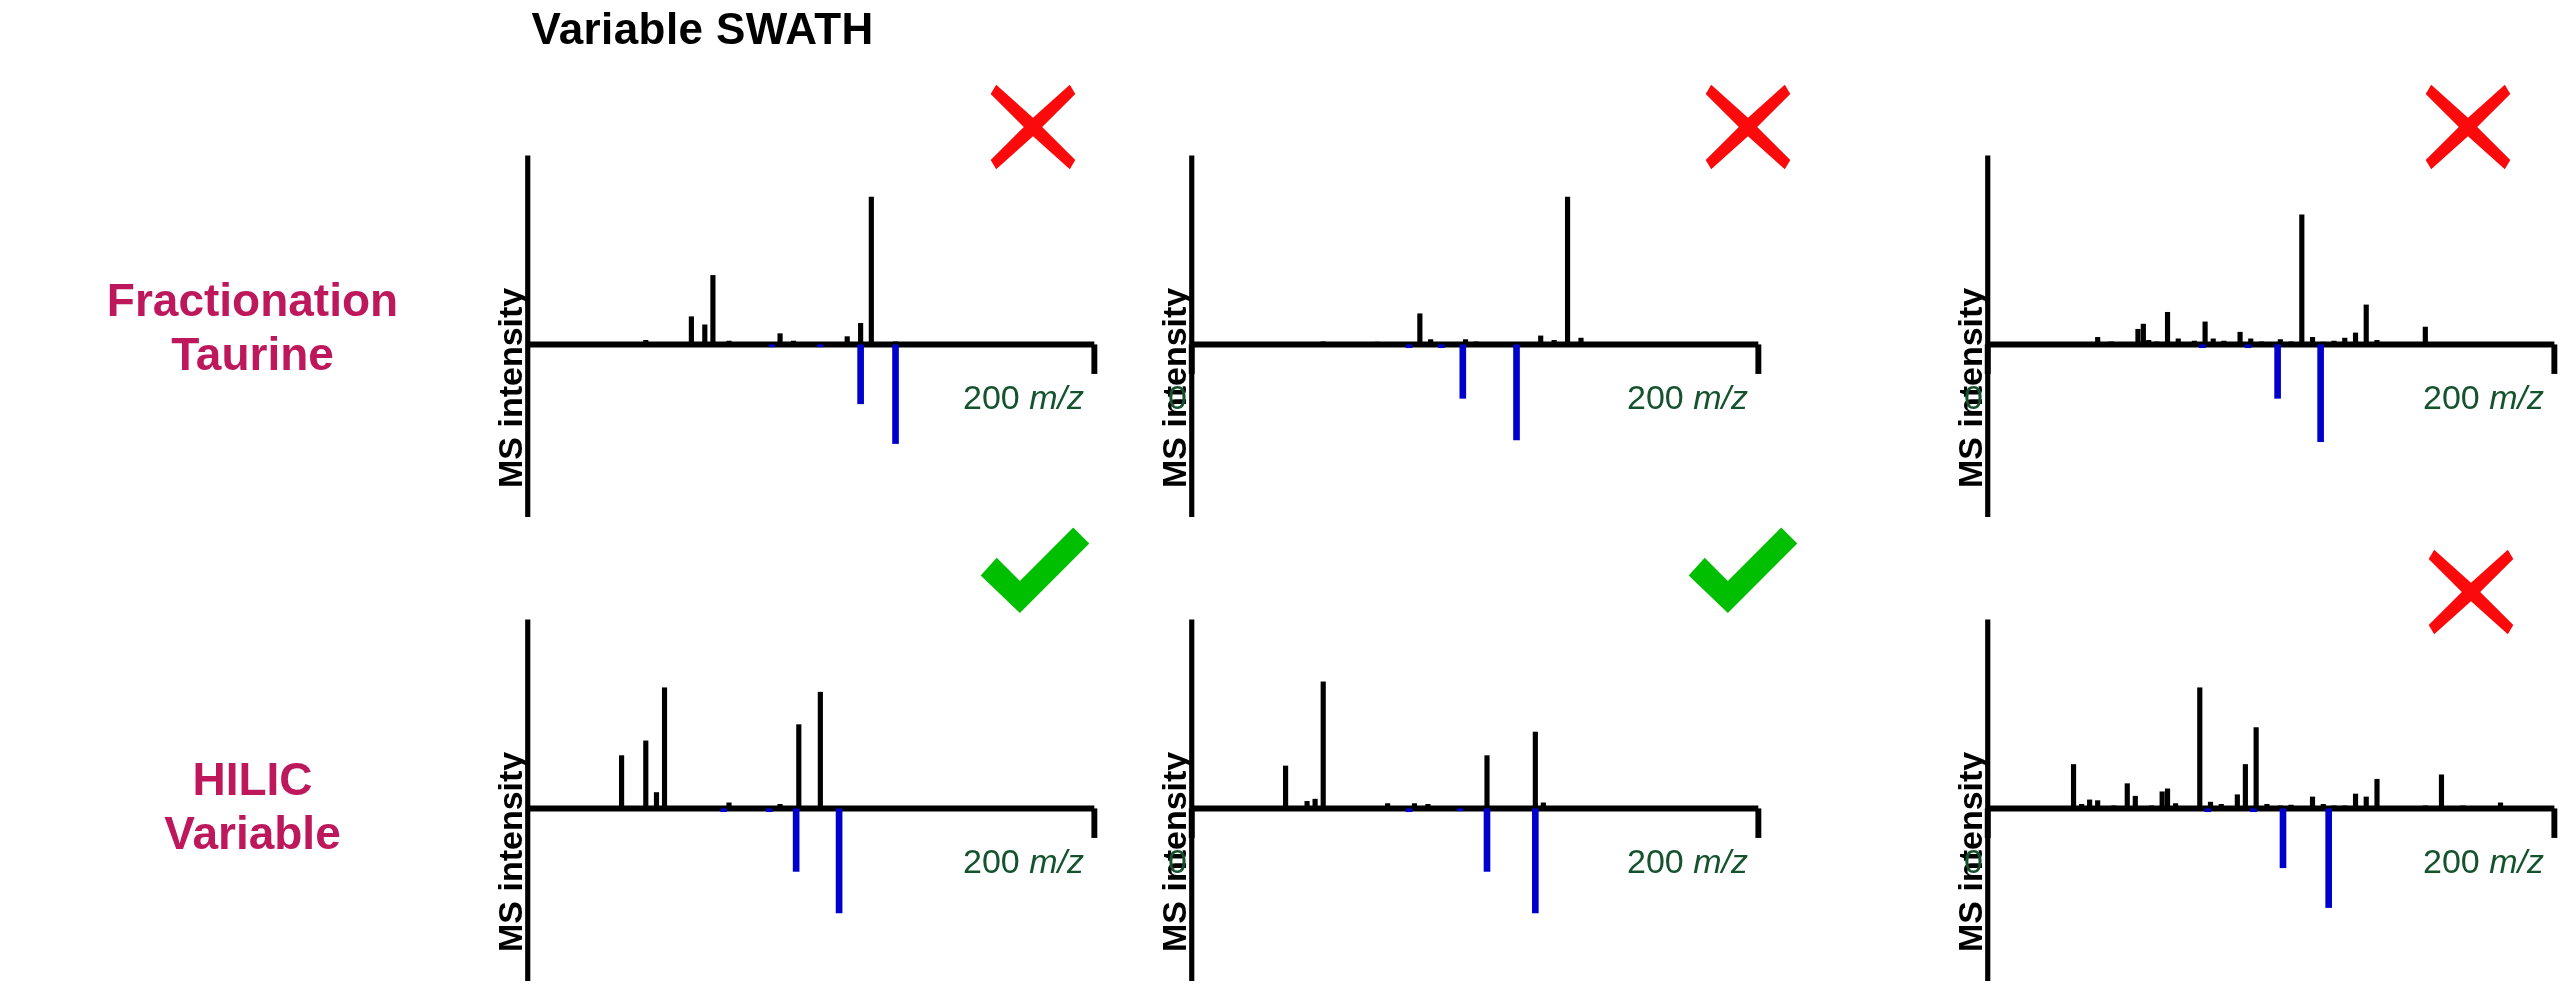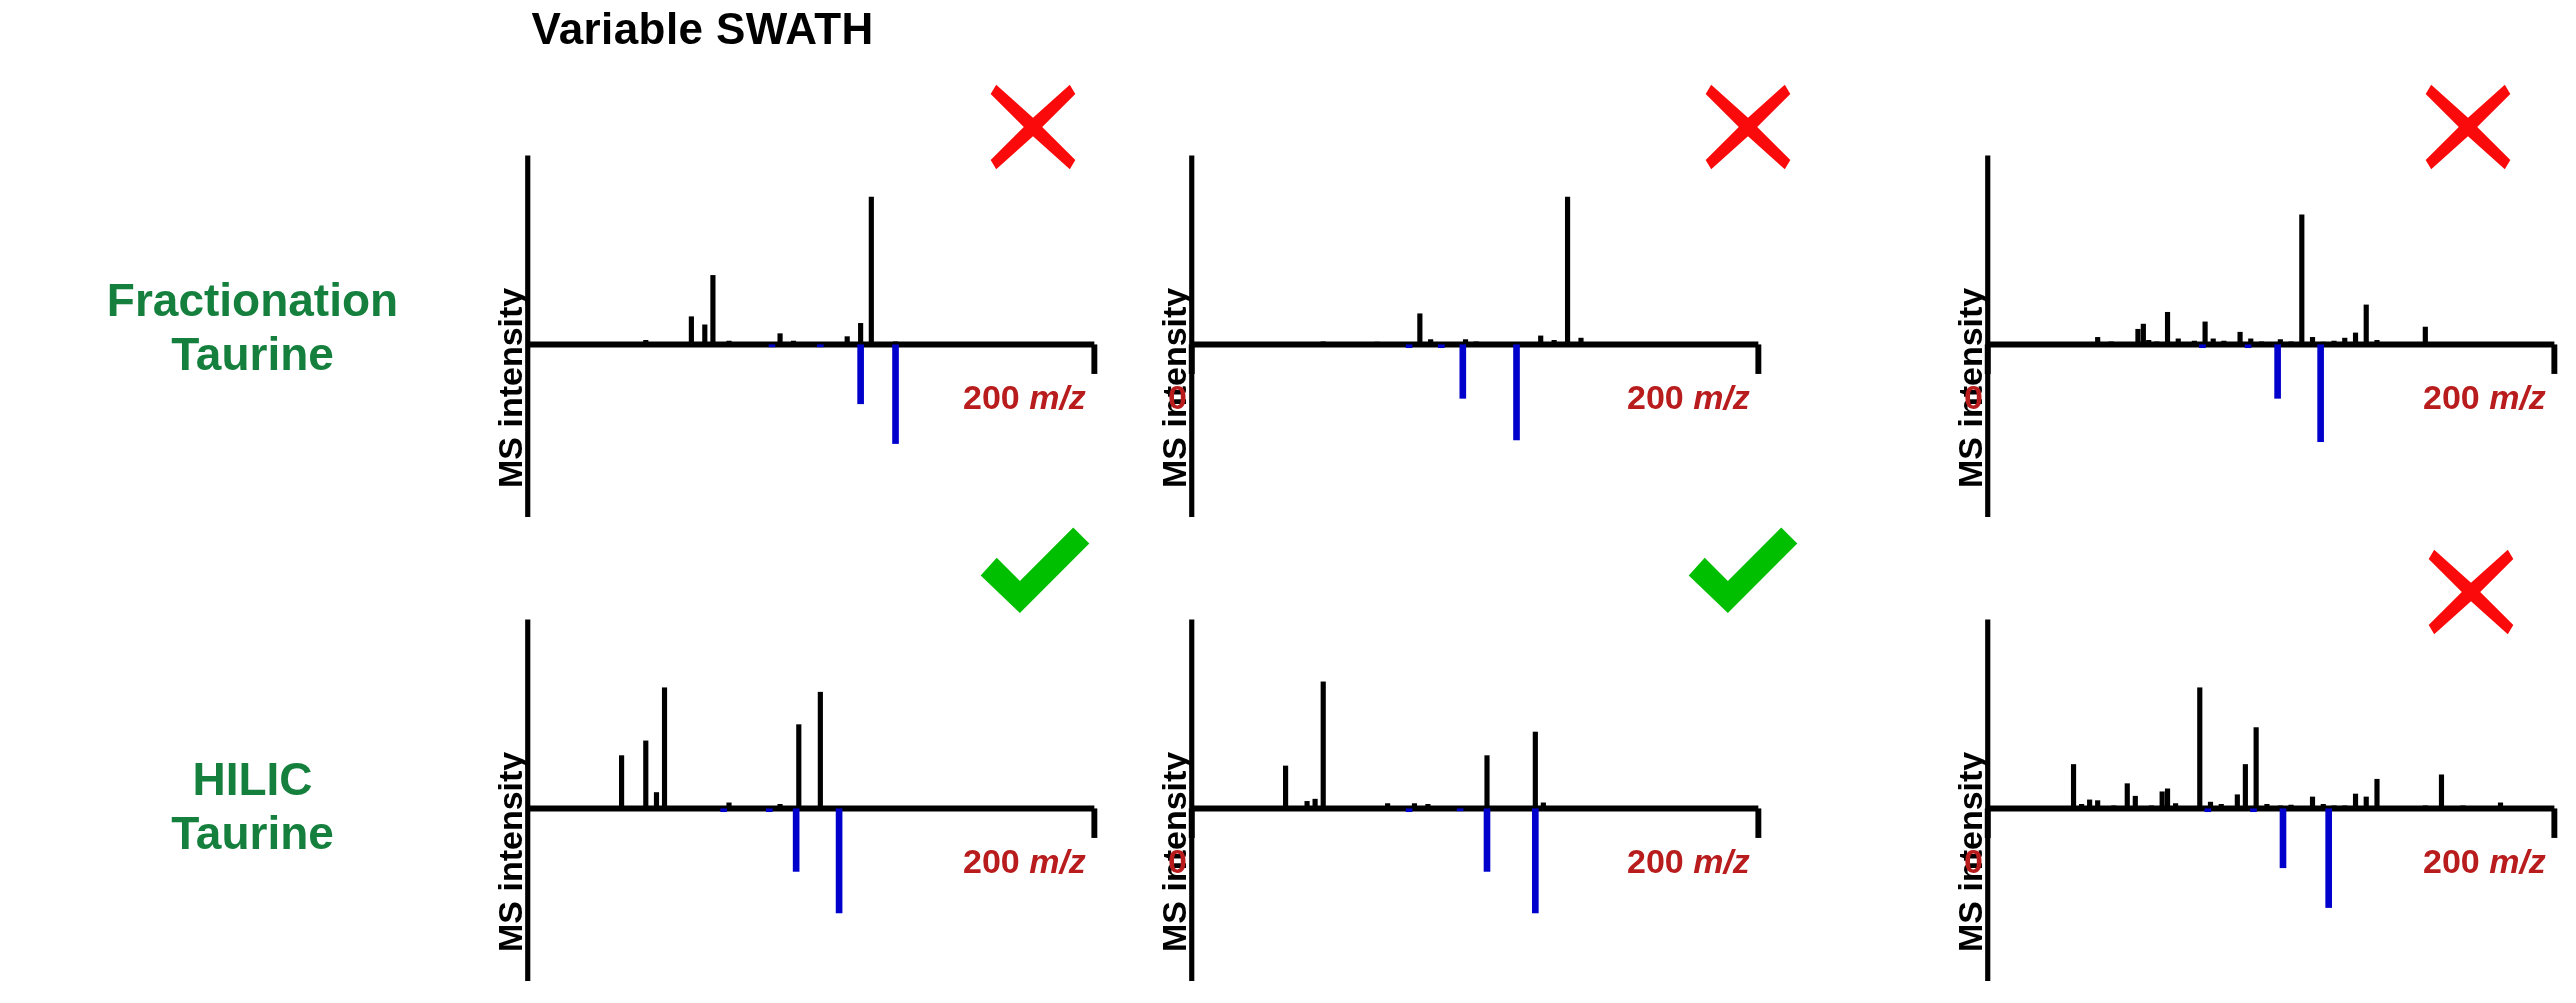--- a/index.html
+++ b/index.html
@@ -31,21 +31,21 @@
     font-size: 0.62em;
     vertical-align: super;
     font-weight: bold;
   }
 
   
   .row-label {
     position: absolute;
     font-size: 46px;
     font-weight: bold;
-    color: #15803d;
+    color: #be185d;
     text-align: center;
     line-height: 1.18;
     white-space: pre-line;
     padding-left: 40px;
   }
 
   
   .panel {
     position: absolute;
   }
@@ -63,22 +63,22 @@
     color: #000000;
     transform-origin: 0 0;
     transform: rotate(-90deg);
     white-space: nowrap;
   }
 
   
   .axis-label {
     position: absolute;
     font-size: 34px;
-    font-weight: bold;
-    color: #b91c1c;
+    font-weight: normal;
+    color: #14532d;
     white-space: nowrap;
   }
   .axis-label .mz {
     font-style: italic;
   }
 
   
   .mark {
     position: absolute;
   }
@@ -89,21 +89,21 @@
 
 <div id="page">
 
   <div class="col-header" style="left:457px; top:3px; width:413px;">
     <span>Variable SWATH</span><sup></sup>
   </div>
 
   <div class="row-label" style="left:0px; top:273px; width:347px;">Fractionation
 Taurine</div>
   <div class="row-label" style="left:0px; top:752px; width:347px;">HILIC
-Taurine</div>
+Variable</div>
 
   <div class="panel" style="left:443px; top:148px; width:664px; height:384px;">
       <svg class="plot" width="664" height="384" viewBox="0 0 900 520">
         <line x1="62" y1="10" x2="62" y2="500" stroke="#000000" stroke-width="7"></line>
         <line x1="62" y1="266" x2="830" y2="266" stroke="#000000" stroke-width="8"></line>
         <line x1="830" y1="266" x2="830" y2="306" stroke="#000000" stroke-width="8"></line>
         <line x1="120.0" y1="266" x2="120.0" y2="263.0" stroke="#000000" stroke-width="7"></line>
         <line x1="163.7" y1="266" x2="163.7" y2="263.0" stroke="#000000" stroke-width="7"></line>
         <line x1="200.1" y1="266" x2="200.1" y2="263.0" stroke="#000000" stroke-width="7"></line>
         <line x1="222.0" y1="266" x2="222.0" y2="260.0" stroke="#000000" stroke-width="7"></line>

